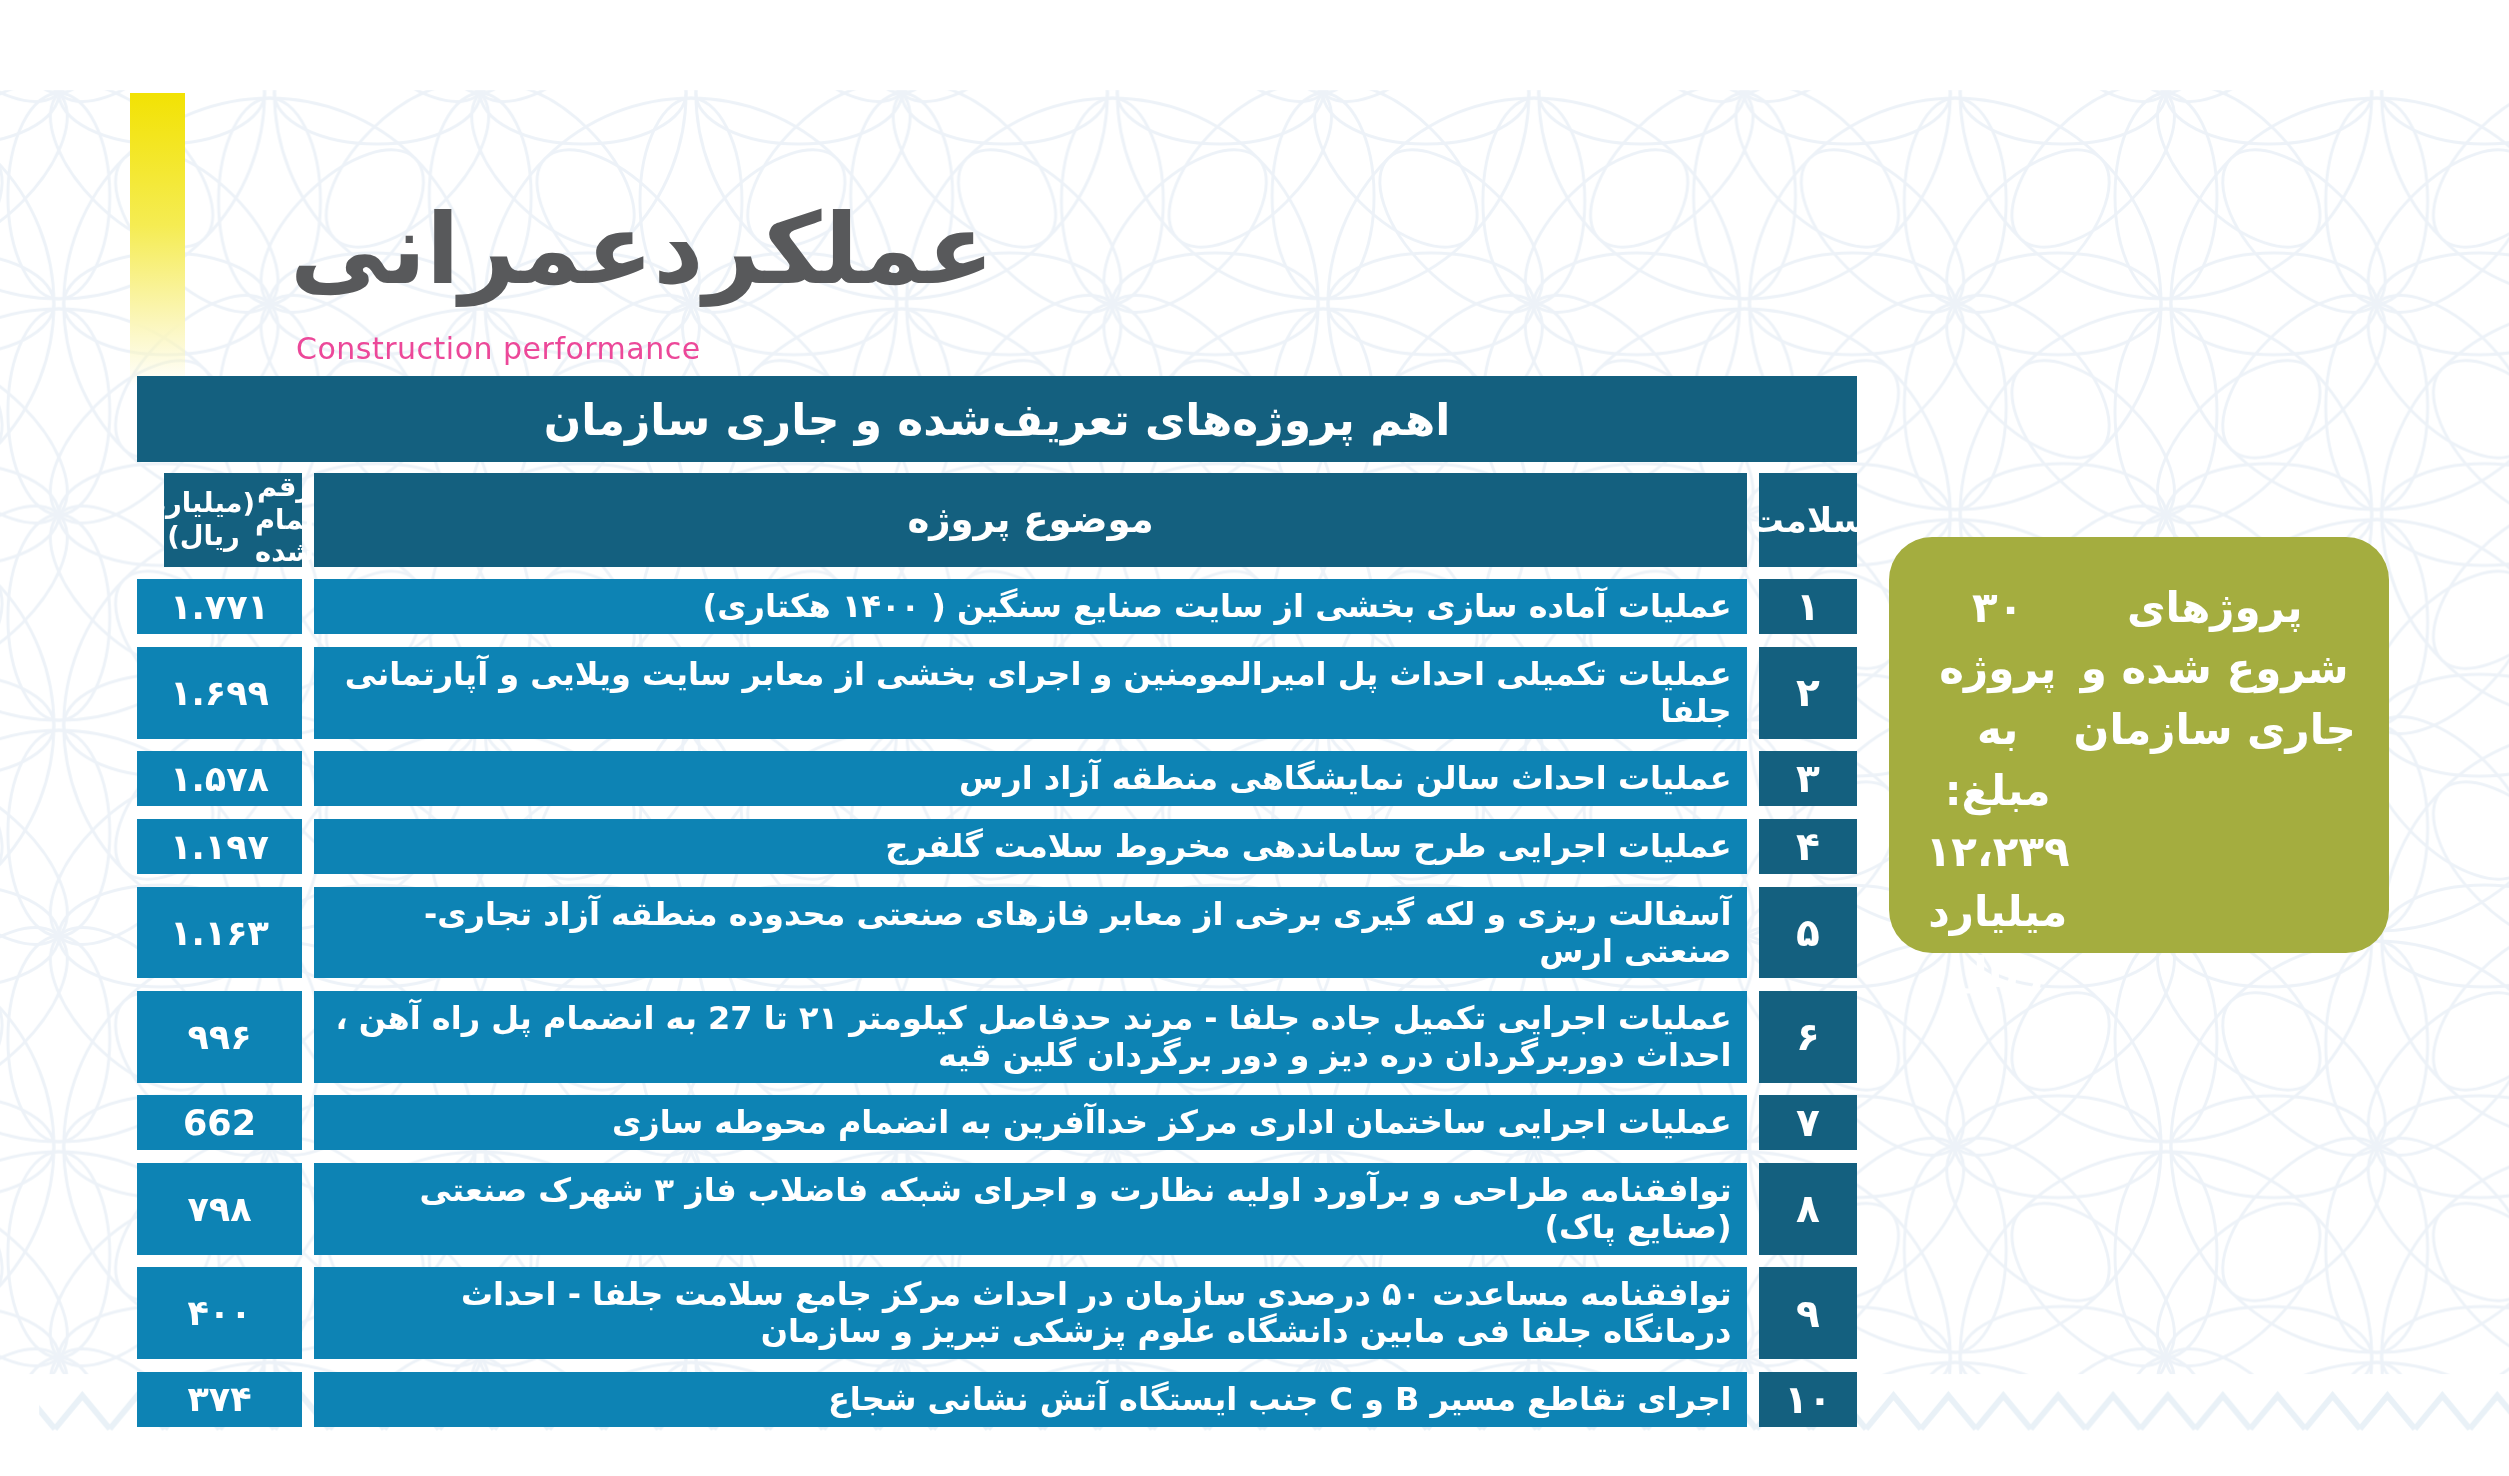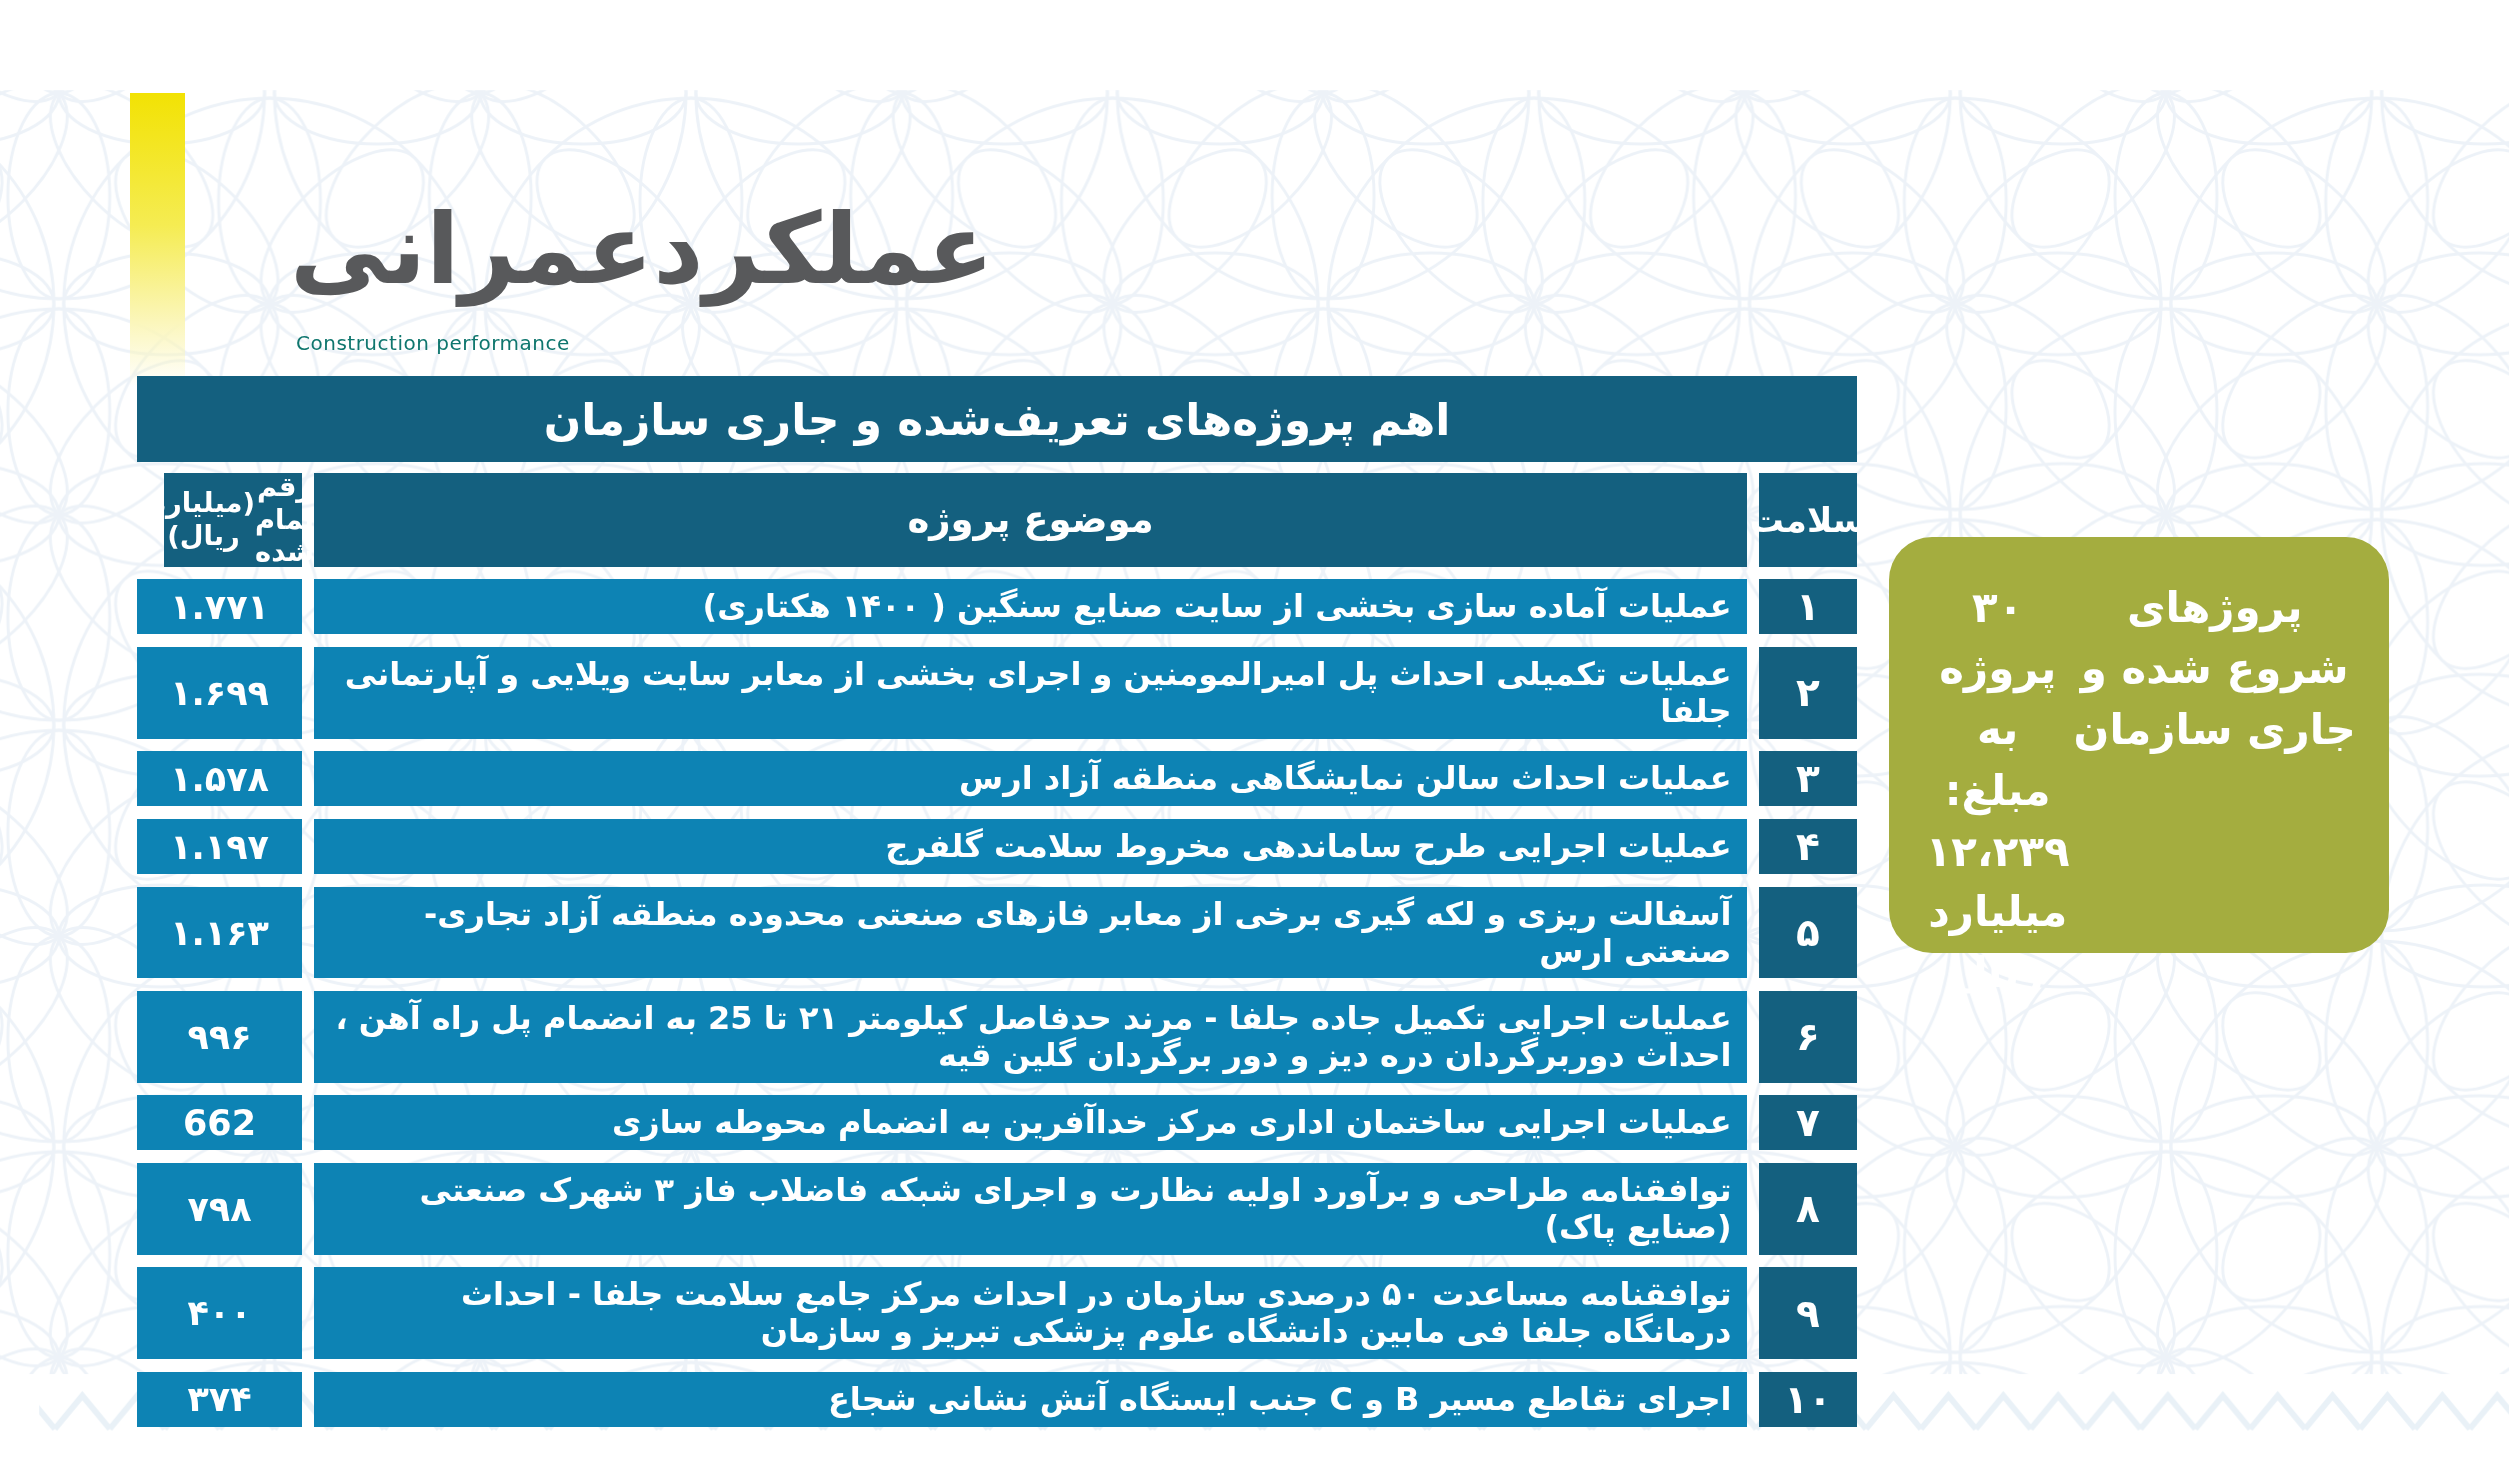--- a/index.html
+++ b/index.html
@@ -15,21 +15,21 @@
     background:linear-gradient(180deg,var(--yellow) 0%,#f5ec52 45%,#fbf6bb 78%,rgba(255,255,255,0) 100%);
   }
 
   
   .title-fa{
     position:absolute;left:290px;top:196px;z-index:2;direction:rtl;
     color:var(--title-gray);font-size:98px;font-weight:900;line-height:1.1;white-space:nowrap;
   }
   .title-en{
     position:absolute;left:296px;top:331px;z-index:2;
-    color:#0f766e;font-size:20px;font-weight:400;letter-spacing:0.5px;
+    color:#ec4899;font-size:30px;font-weight:400;letter-spacing:0.5px;
   }
 
   
   .table-wrap{position:absolute;left:137px;top:376px;width:1720px;z-index:2;direction:rtl;}
   .tbl-title{
     height:86px;background:var(--dark);color:#fff;
     display:flex;align-items:center;justify-content:center;
     font-size:44px;font-weight:bold;
   }
   .grid{
@@ -127,21 +127,21 @@
 
   <div class="cell no-cell">۴</div>
   <div class="cell subject-cell">عملیات اجرایی طرح ساماندهی مخروط سلامت گلفرج</div>
   <div class="cell value-cell">۱.۱۹۷</div>
 
   <div class="cell no-cell">۵</div>
   <div class="cell subject-cell">آسفالت ریزی و لکه گیری برخی از معابر فازهای صنعتی محدوده منطقه آزاد تجاری-صنعتی ارس</div>
   <div class="cell value-cell">۱.۱۶۳</div>
 
   <div class="cell no-cell">۶</div>
-  <div class="cell subject-cell">عملیات اجرایی تکمیل جاده جلفا - مرند حدفاصل کیلومتر ۲۱ تا 25 به انضمام پل راه آهن ، احداث دوربرگردان دره دیز و دور برگردان گلین قیه</div>
+  <div class="cell subject-cell">عملیات اجرایی تکمیل جاده جلفا - مرند حدفاصل کیلومتر ۲۱ تا 27 به انضمام پل راه آهن ، احداث دوربرگردان دره دیز و دور برگردان گلین قیه</div>
   <div class="cell value-cell">۹۹۶</div>
 
   <div class="cell no-cell">۷</div>
   <div class="cell subject-cell">عملیات اجرایی ساختمان اداری مرکز خداآفرین به انضمام محوطه سازی</div>
   <div class="cell value-cell">662</div>
 
   <div class="cell no-cell">۸</div>
   <div class="cell subject-cell">توافقنامه طراحی و برآورد اولیه نظارت و اجرای شبکه فاضلاب فاز ۳ شهرک صنعتی (صنایع پاک)</div>
   <div class="cell value-cell">۷۹۸</div>
 

